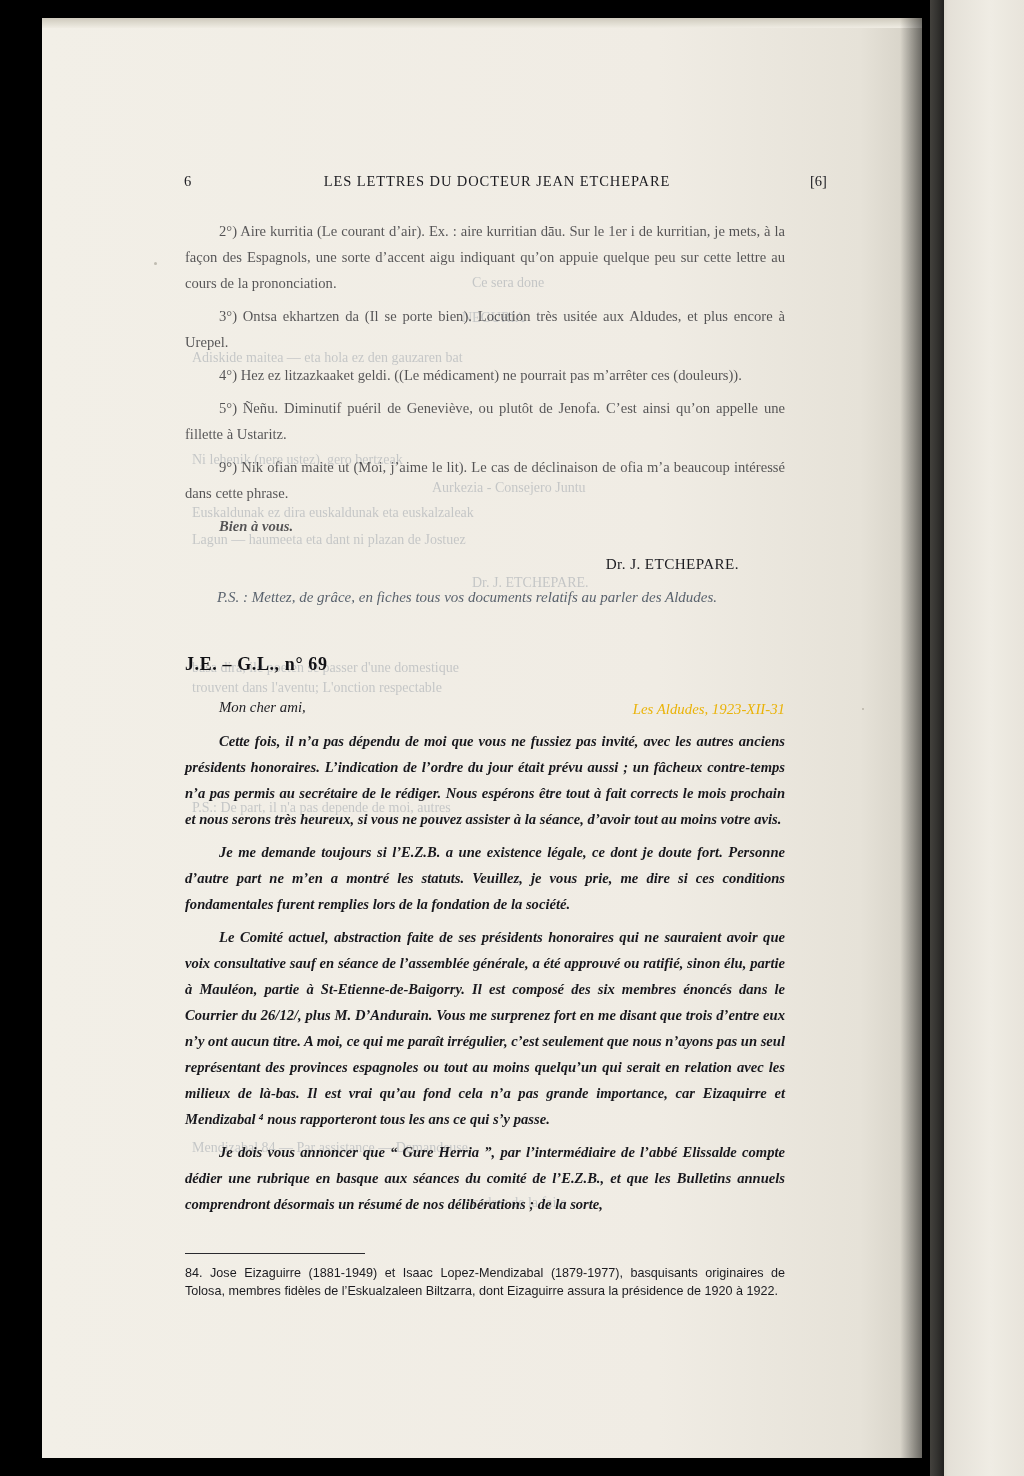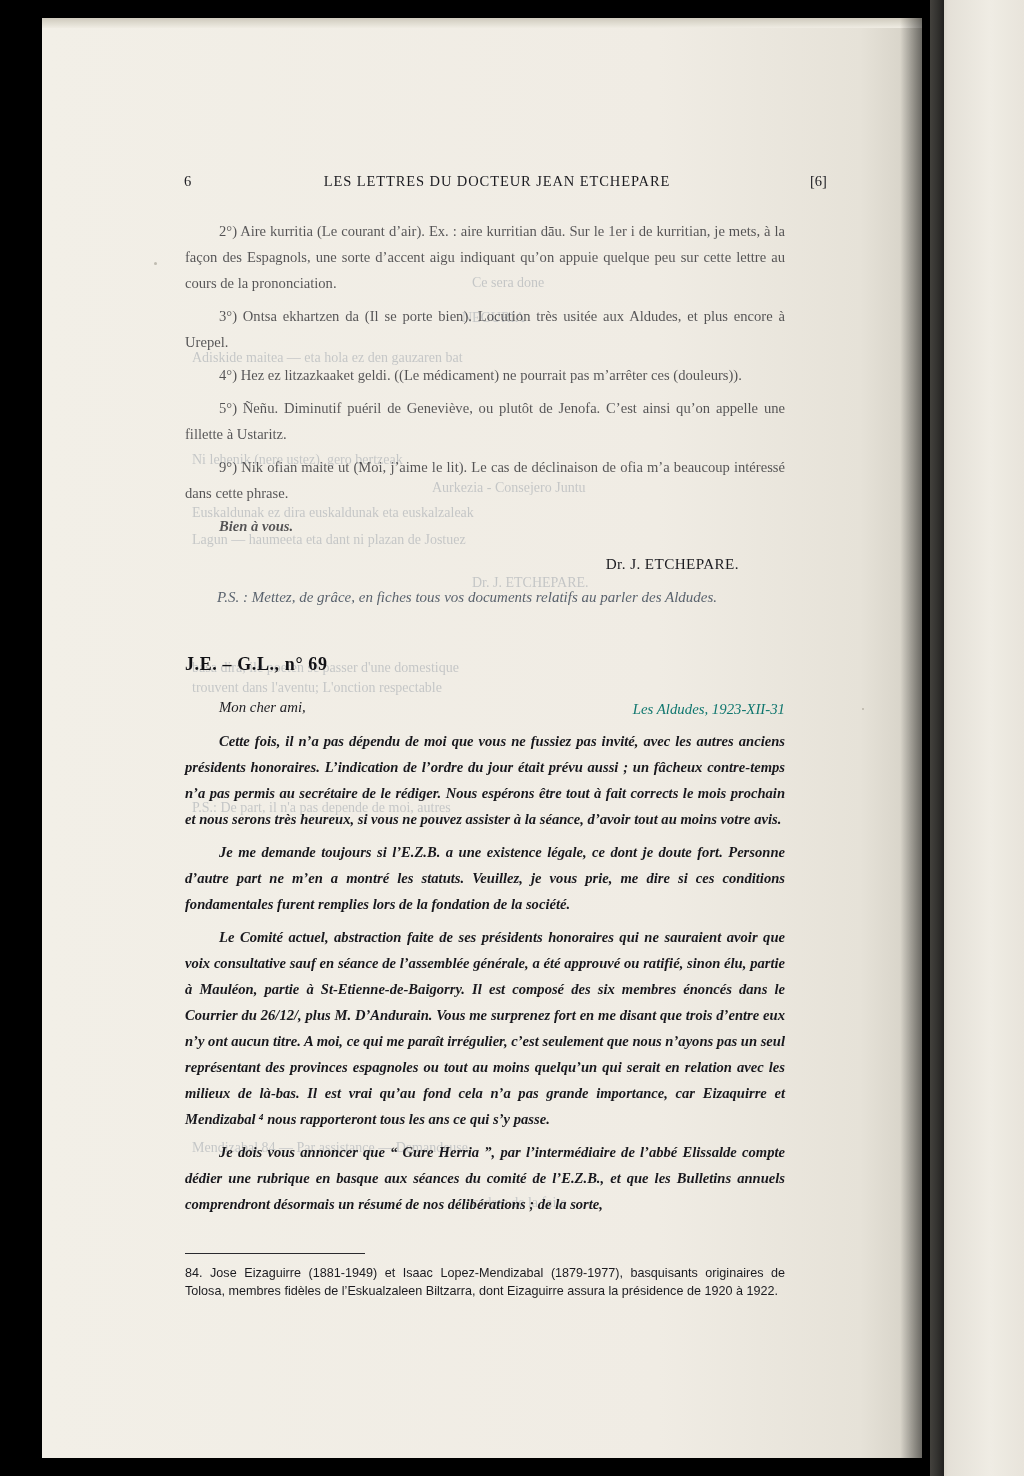--- a/index.html
+++ b/index.html
@@ -153,21 +153,21 @@
     font-weight: bold;
     letter-spacing: 0.6px;
     color: #111115;
     font-family: "Liberation Serif", serif;
   }
   .place-date {
     margin-top: 26px;
     text-align: right;
     font-style: italic;
     font-size: 14.8px;
-    color: #0f766e;
+    color: #eab308;
   }
   .salutation {
     margin-top: -19px;
     font-style: italic;
     font-size: 14.8px;
     padding-left: 34px;
     color: #1b1b20;
   }
   .letter-body p.para { margin-top: 0; }
   .letter-body p.para + p.para { margin-top: 7px; }

